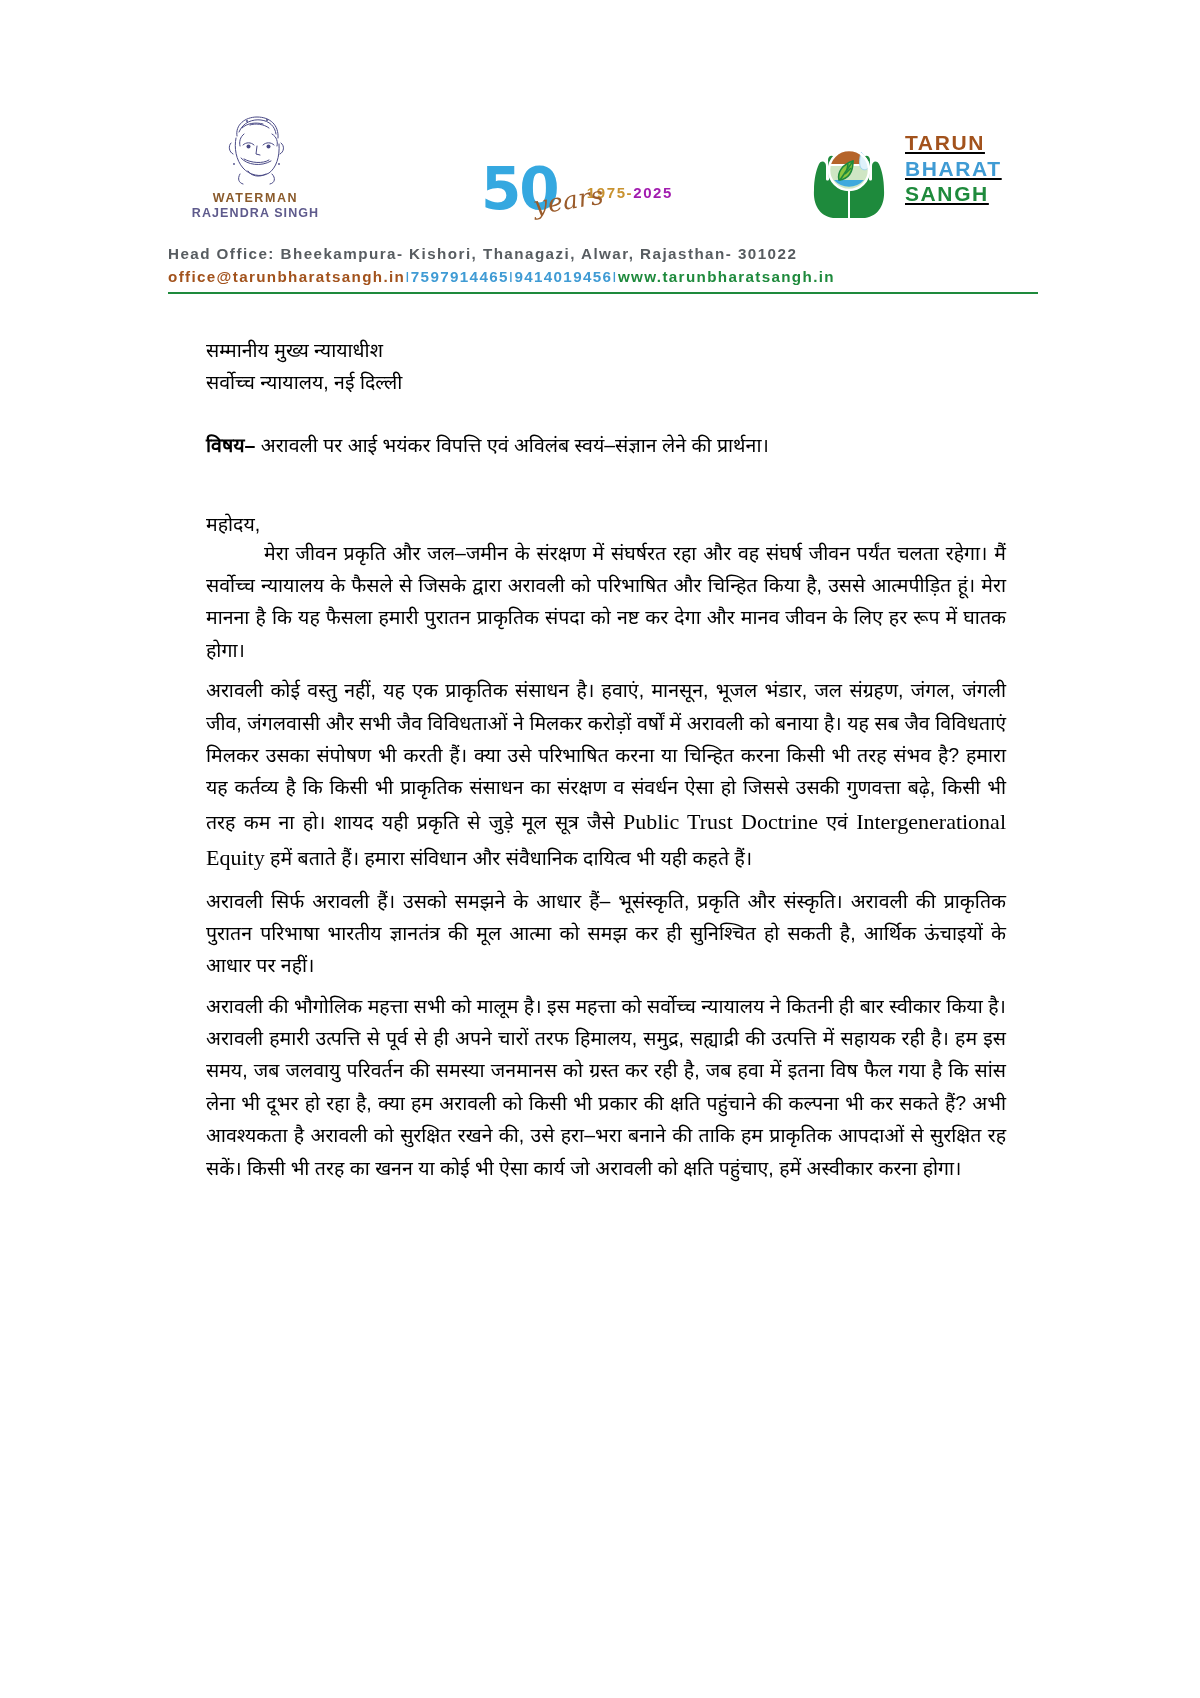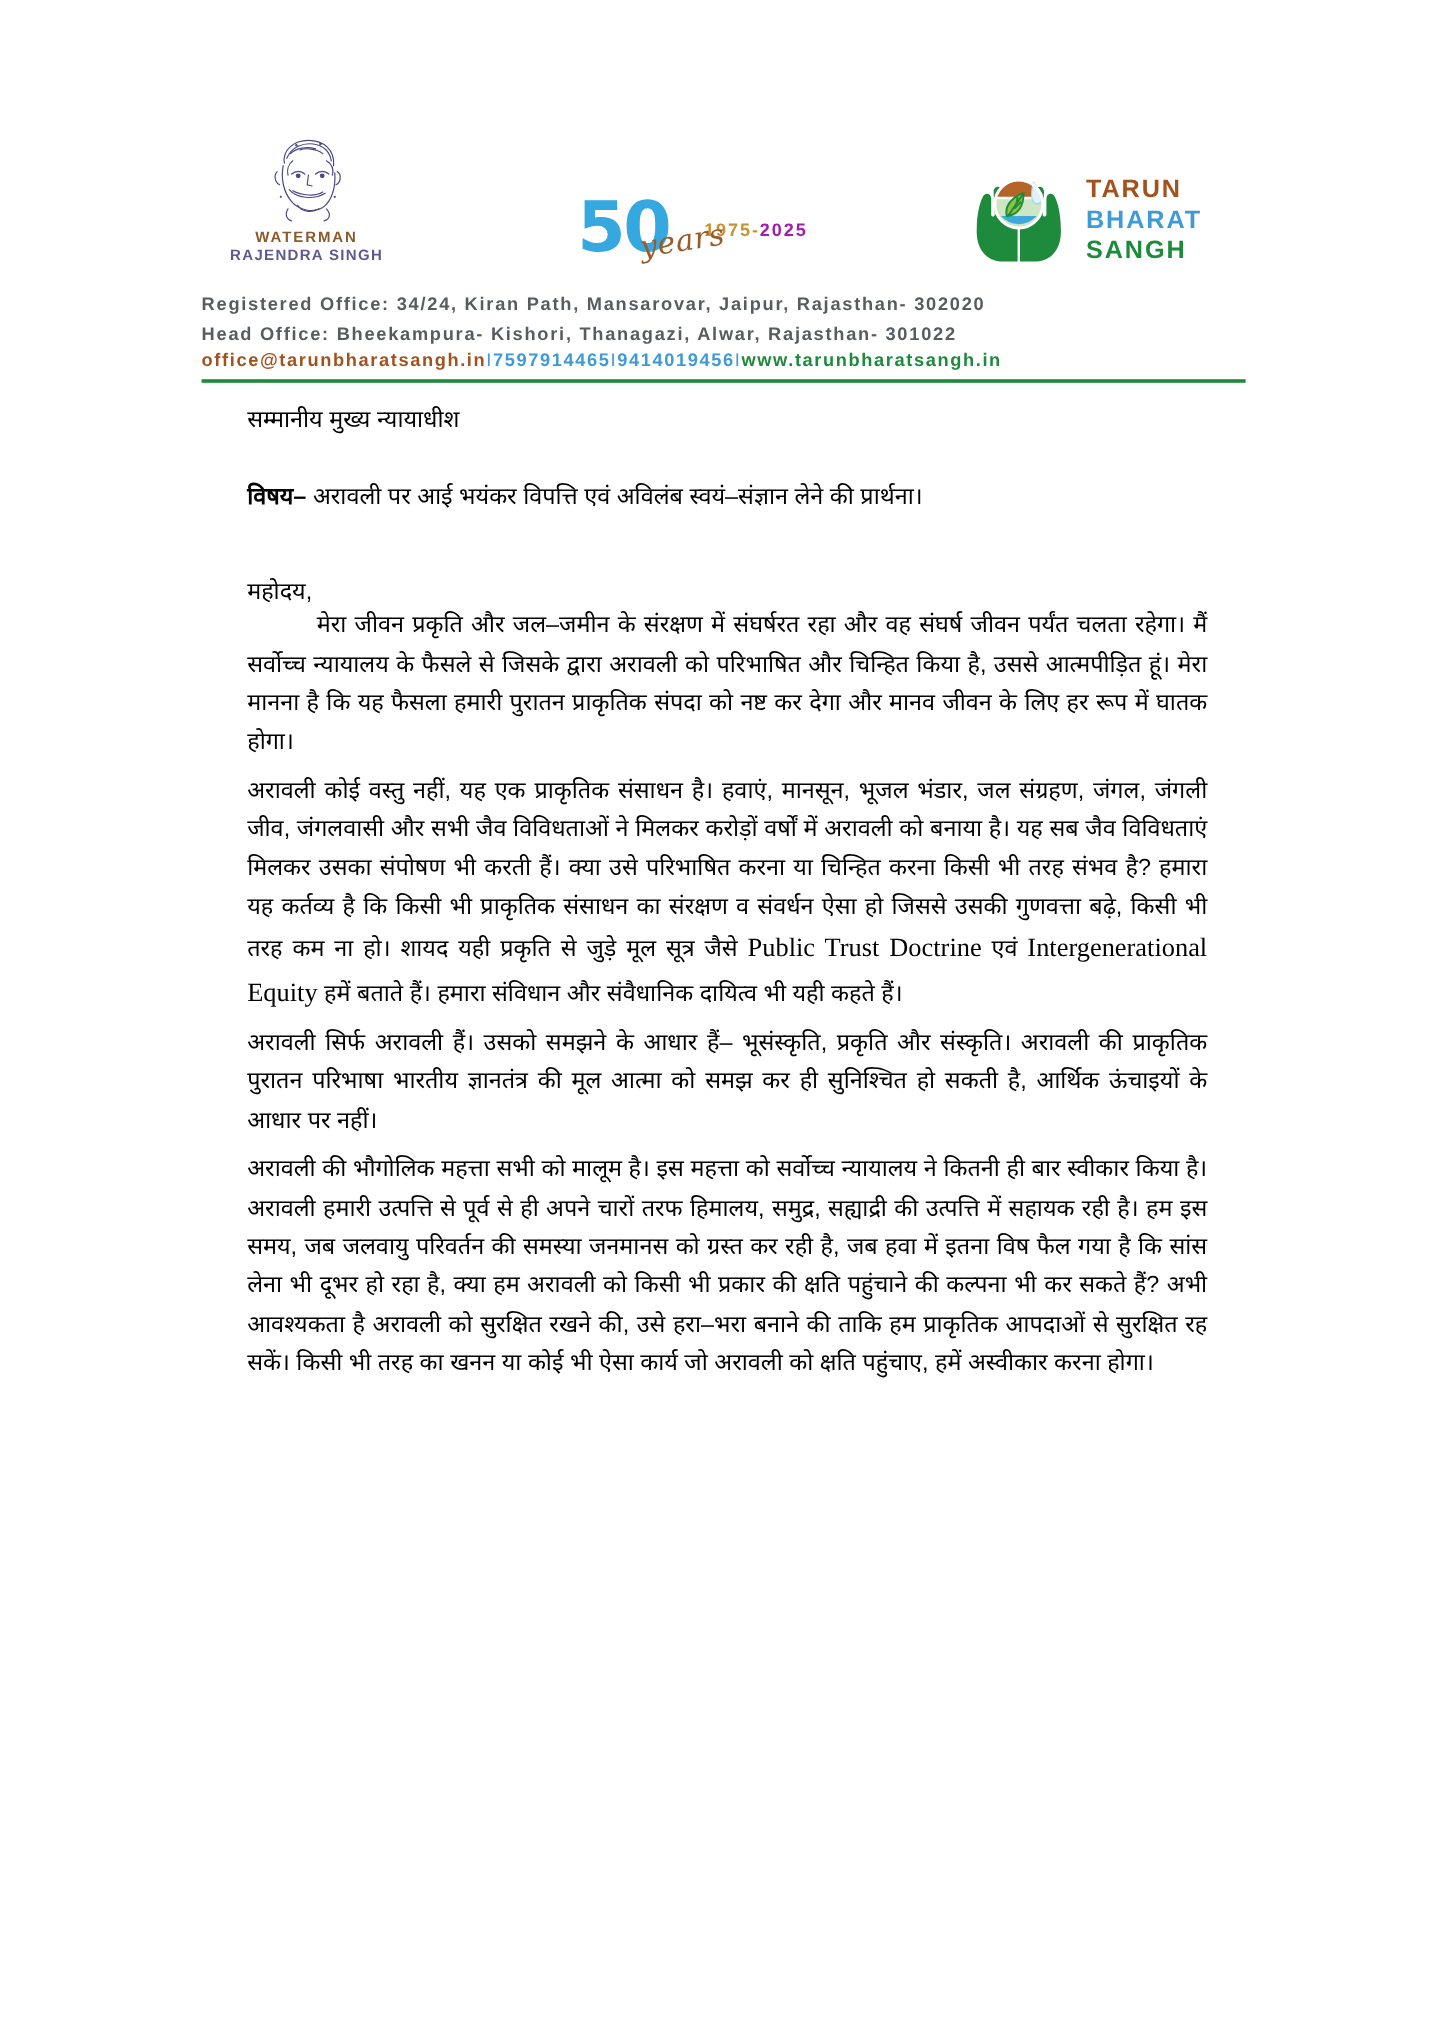--- a/index.html
+++ b/index.html
@@ -77,22 +77,23 @@
     white-space:nowrap;
     margin-top:1px;
   }
   .fy-a{color:#c8922f;}
   .fy-dash{color:#c8922f;}
   .fy-b{color:#a21caf;}
 
   
   .logo-tbs{
     width:235px;
-    display:flex;align-items:flex-end;gap:10px;
+    display:flex;align-items:flex-start;gap:10px;
     padding-bottom:2px;
+    text-decoration:underline;
   }
   .tbs-mark{width:92px;height:92px;flex:0 0 92px;}
   .tbs-words{
     display:flex;flex-direction:column;
     line-height:1.22;
   }
   .tbs-words span{
     font-size:21px;font-weight:700;letter-spacing:1.6px;
     font-family:"Liberation Sans", sans-serif;
   }
@@ -245,33 +246,33 @@
         <div class="tbs-words">
           <span class="tbs-1">TARUN</span>
           <span class="tbs-2">BHARAT</span>
           <span class="tbs-3">SANGH</span>
         </div>
       </div>
 
     </div>
 
     <div class="addr">
-      <div>Registered Office: 34/24, Kiran Path, Mansarovar, Jaipur, Rajasthan- 302020</div>
       <div>Head Office: Bheekampura- Kishori, Thanagazi, Alwar, Rajasthan- 301022</div>
     </div>
 
     <div class="contact"><span class="c-mail">office@tarunbharatsangh.in</span><span class="c-sep">I</span><span class="c-phone">7597914465</span><span class="c-sep">I</span><span class="c-phone">9414019456</span><span class="c-sep">I</span><span class="c-web">www.tarunbharatsangh.in</span></div>
 
     <div class="rule"></div>
   </div>
 
   <div class="body-wrap">
 
     <div class="hi addressee">
       <div>सम्मानीय मुख्य न्यायाधीश</div>
+      <div>सर्वोच्च न्यायालय, नई दिल्ली</div>
     </div>
 
     <div class="subject"><b>विषय–</b><span> अरावली पर आई भयंकर विपत्ति एवं अविलंब स्वयं–संज्ञान लेने की प्रार्थना।</span></div>
 
     <div class="salutation">महोदय,</div>
 
     <p class="para indent">मेरा जीवन प्रकृति और जल–जमीन के संरक्षण में संघर्षरत रहा और वह संघर्ष जीवन पर्यंत चलता रहेगा। मैं सर्वोच्च न्यायालय के फैसले से जिसके द्वारा अरावली को परिभाषित और चिन्हित किया है, उससे आत्मपीड़ित हूं। मेरा मानना है कि यह फैसला हमारी पुरातन प्राकृतिक संपदा को नष्ट कर देगा और मानव जीवन के लिए हर रूप में घातक होगा।</p>
 
     <p class="para gap"><span>अरावली कोई वस्तु नहीं, यह एक प्राकृतिक संसाधन है। हवाएं, मानसून, भूजल भंडार, जल संग्रहण, जंगल, जंगली जीव, जंगलवासी और सभी जैव विविधताओं ने मिलकर करोड़ों वर्षों में अरावली को बनाया है। यह सब जैव विविधताएं मिलकर उसका संपोषण भी करती हैं। क्या उसे परिभाषित करना या चिन्हित करना किसी भी तरह संभव है? हमारा यह कर्तव्य है कि किसी भी प्राकृतिक संसाधन का संरक्षण व संवर्धन ऐसा हो जिससे उसकी गुणवत्ता बढ़े, किसी भी तरह कम ना हो। शायद यही प्रकृति से जुड़े मूल सूत्र जैसे </span><span class="eng">Public Trust Doctrine</span><span> एवं </span><span class="eng">Intergenerational Equity</span><span> हमें बताते हैं। हमारा संविधान और संवैधानिक दायित्व भी यही कहते हैं।</span></p>
 

